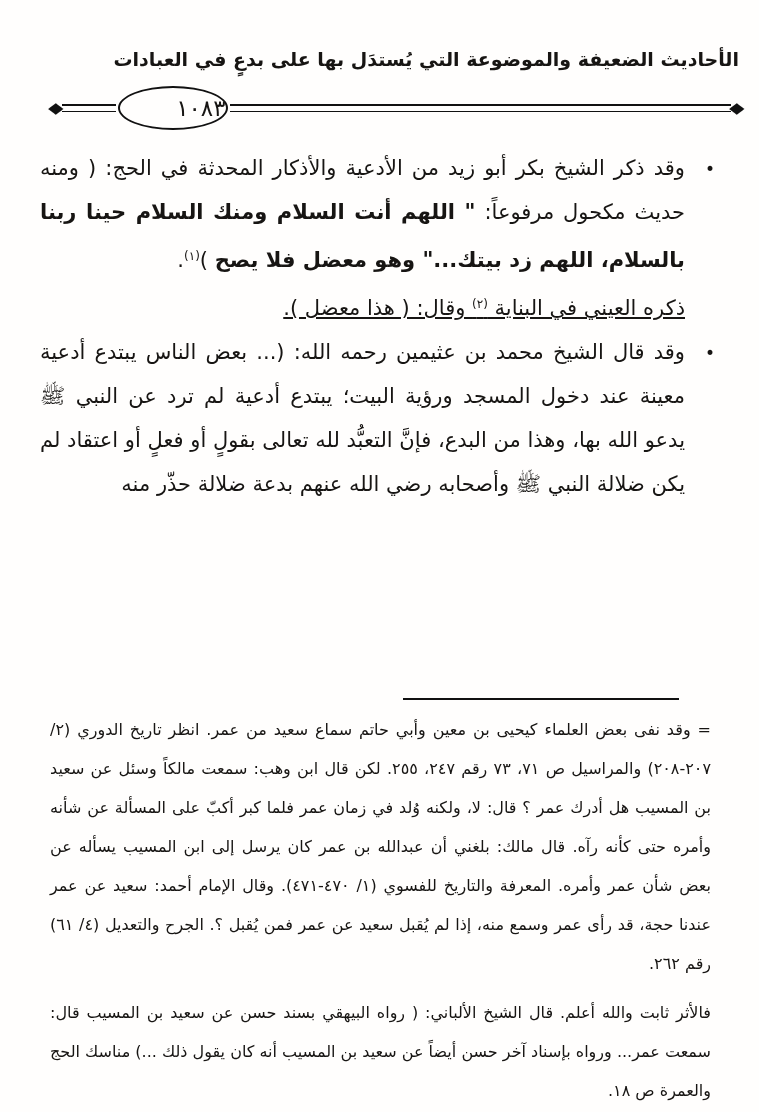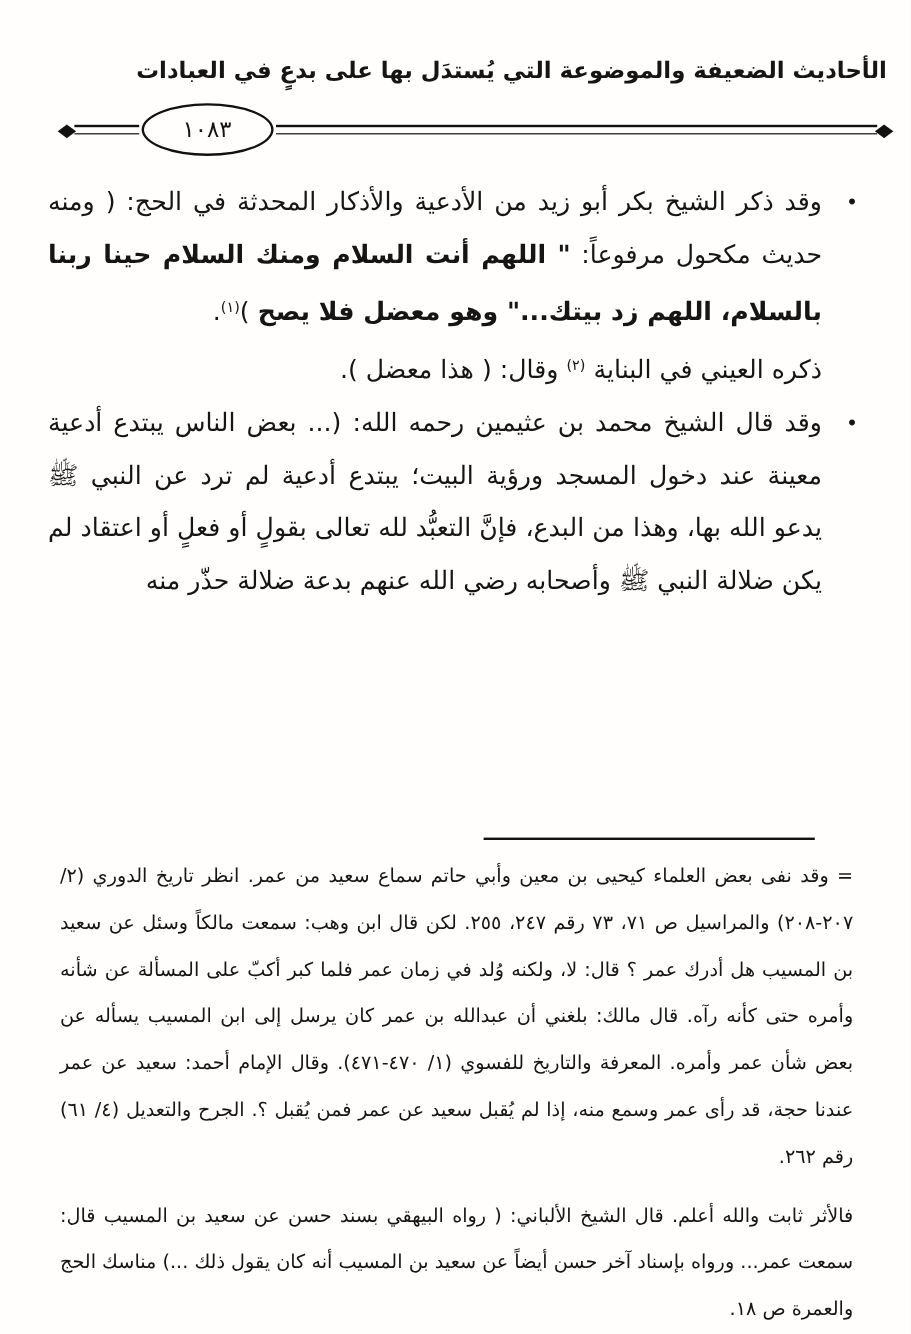--- a/index.html
+++ b/index.html
@@ -24,34 +24,34 @@
     display:flex;align-items:center;direction:ltr;
   }
   .diamond{font-size:15px;line-height:1;color:#111;flex:0 0 auto;transform:scaleX(1.35);}
   .dline{height:5px;border-top:2.5px solid #111;border-bottom:1.5px solid #111;flex:0 0 auto;}
   .dline.short{width:54px;}
   .dline.long{flex:1 1 auto;}
   .page-oval{
     flex:0 0 auto;
     width:106px;height:40px;margin:0 2px;
     border:2px solid #111;border-radius:50%;
-    display:flex;align-items:center;justify-content:center;
-    font-size:19px;background:#fffefd;direction:rtl;
+    display:flex;align-items:center;justify-content:flex-start;
+    font-size:23px;background:#fffefd;direction:rtl;
   }
   
   .body{
     position:absolute;top:146px;right:38px;left:40px;
     font-size:21px;line-height:44px;
     text-align:justify;text-justify:inter-word;
   }
   .para{margin:0;}
   .bulleted{position:relative;padding-right:36px;}
   .bullet{position:absolute;right:6px;top:1px;font-size:17px;}
   .first-indent{text-indent:12px;}
-  .indented{padding-right:36px;}
+  .indented{padding-right:36px;text-decoration:underline;}
   .bold{font-weight:bold;}
   .fnref{font-size:12px;vertical-align:7px;font-weight:normal;}
   
   .footnotes{
     position:absolute;top:698px;right:38px;left:40px;
     font-size:16px;line-height:39px;
     text-align:justify;text-justify:inter-word;
   }
   .fn-sep{
     width:276px;height:0;

